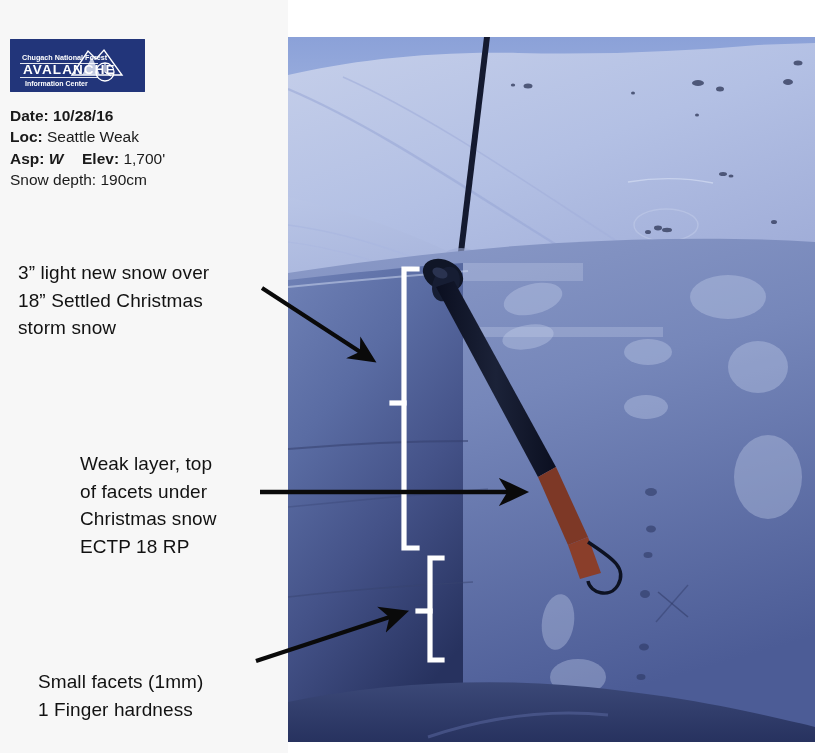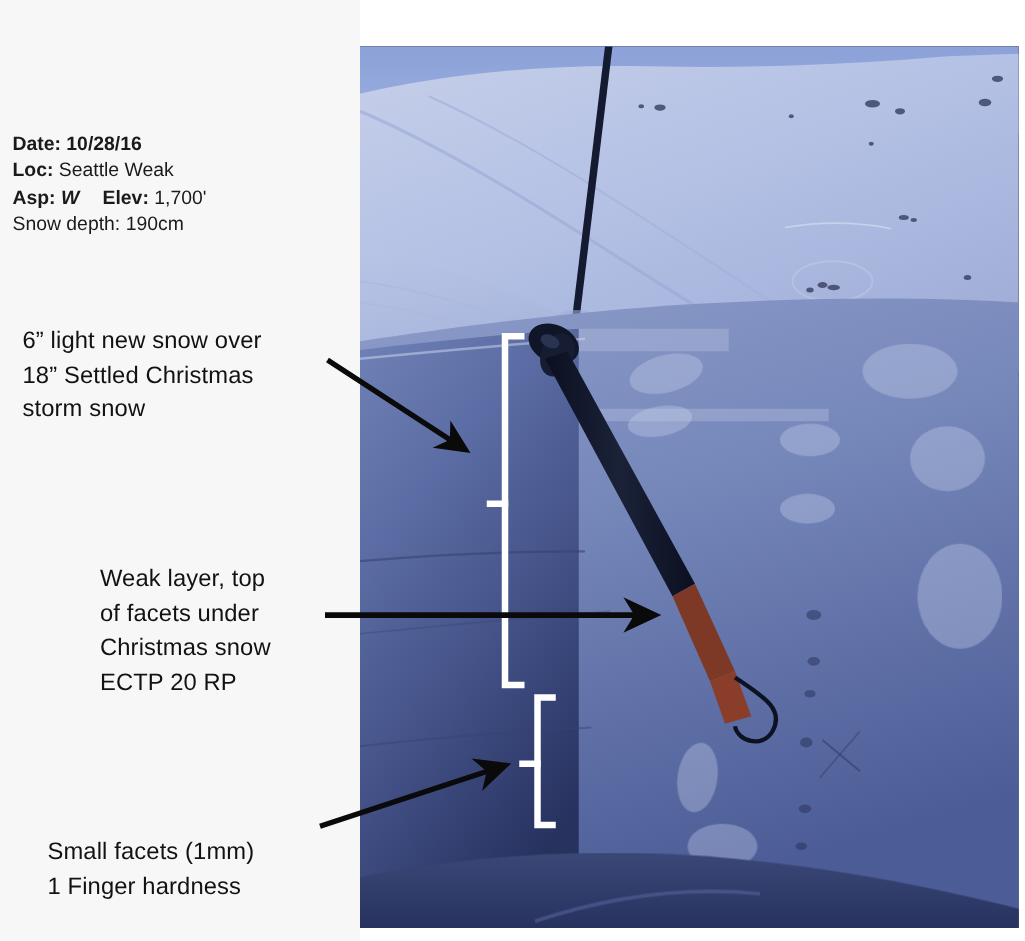--- a/index.html
+++ b/index.html
@@ -78,20 +78,37 @@
     left: 0; top: 0;
     width: 820px; height: 753px;
     pointer-events: none;
   }
 </style>
 </head>
 <body>
 
 <div id="left-panel">
 
+  <div id="logo-box">
+    <svg width="135" height="53" viewBox="0 0 135 53" xmlns="http://www.w3.org/2000/svg">
+      <rect x="0" y="0" width="135" height="53" fill="#22357a"></rect>
+
+      <path d="M62 36 L78 12 L86 20 L94 11 L112 36 Z" fill="none" stroke="#ffffff" stroke-width="1.4"></path>
+      <path d="M72 36 L82 18 L90 36 Z" fill="#dfe4f2" opacity="0.85"></path>
+
+      <circle cx="95" cy="33" r="9" fill="none" stroke="#ffffff" stroke-width="1.3"></circle>
+      <path d="M95 24 L95 33 L101 37" fill="none" stroke="#ffffff" stroke-width="1.2"></path>
+
+      <text x="12" y="21" font-family="Liberation Sans, sans-serif" font-size="7.2" font-weight="bold" fill="#ffffff">Chugach National Forest</text>
+      <line x1="10" y1="24.5" x2="88" y2="24.5" stroke="#ffffff" stroke-width="0.9"></line>
+      <text x="13" y="35" font-family="Liberation Sans, sans-serif" font-size="13.5" font-weight="bold" letter-spacing="1.1" fill="#ffffff">AVALANCHE</text>
+      <line x1="10" y1="38.5" x2="88" y2="38.5" stroke="#ffffff" stroke-width="0.9"></line>
+      <text x="15" y="47" font-family="Liberation Sans, sans-serif" font-size="7" font-weight="bold" fill="#ffffff">Information Center</text>
+    </svg>
+  </div>
 
   <div id="meta-block">
     <div class="meta-row">
       <span class="meta-key-i">Date:</span>
       <span class="meta-val-b">10/28/16</span>
     </div>
     <div class="meta-row">
       <span class="meta-key-i">Loc:</span>
       <span class="meta-val">Seattle Weak</span>
     </div>
@@ -101,27 +118,27 @@
       <span style="display:inline-block;width:10px"></span>
       <span class="meta-key-i">Elev:</span>
       <span class="meta-val">1,700'</span>
     </div>
     <div class="meta-row">
       <span class="meta-key-b">Snow depth:</span>
       <span class="meta-val">190cm</span>
     </div>
   </div>
 
-  <div id="callout-1" class="callout">6” light new snow over
+  <div id="callout-1" class="callout">3” light new snow over
 18” Settled Christmas
 storm snow</div>
   <div id="callout-2" class="callout">Weak layer, top
 of facets under
 Christmas snow
-ECTP 20 RP</div>
+ECTP 18 RP</div>
   <div id="callout-3" class="callout">Small facets (1mm)
 1 Finger hardness</div>
 </div>
 
 <div id="photo">
   <svg width="527" height="705" viewBox="0 0 527 705" xmlns="http://www.w3.org/2000/svg">
     <defs>
       <linearGradient id="skyGrad" x1="0" y1="0" x2="0" y2="1">
         <stop offset="0%" stop-color="#8ba1d8"></stop>
         <stop offset="100%" stop-color="#9db0de"></stop>

